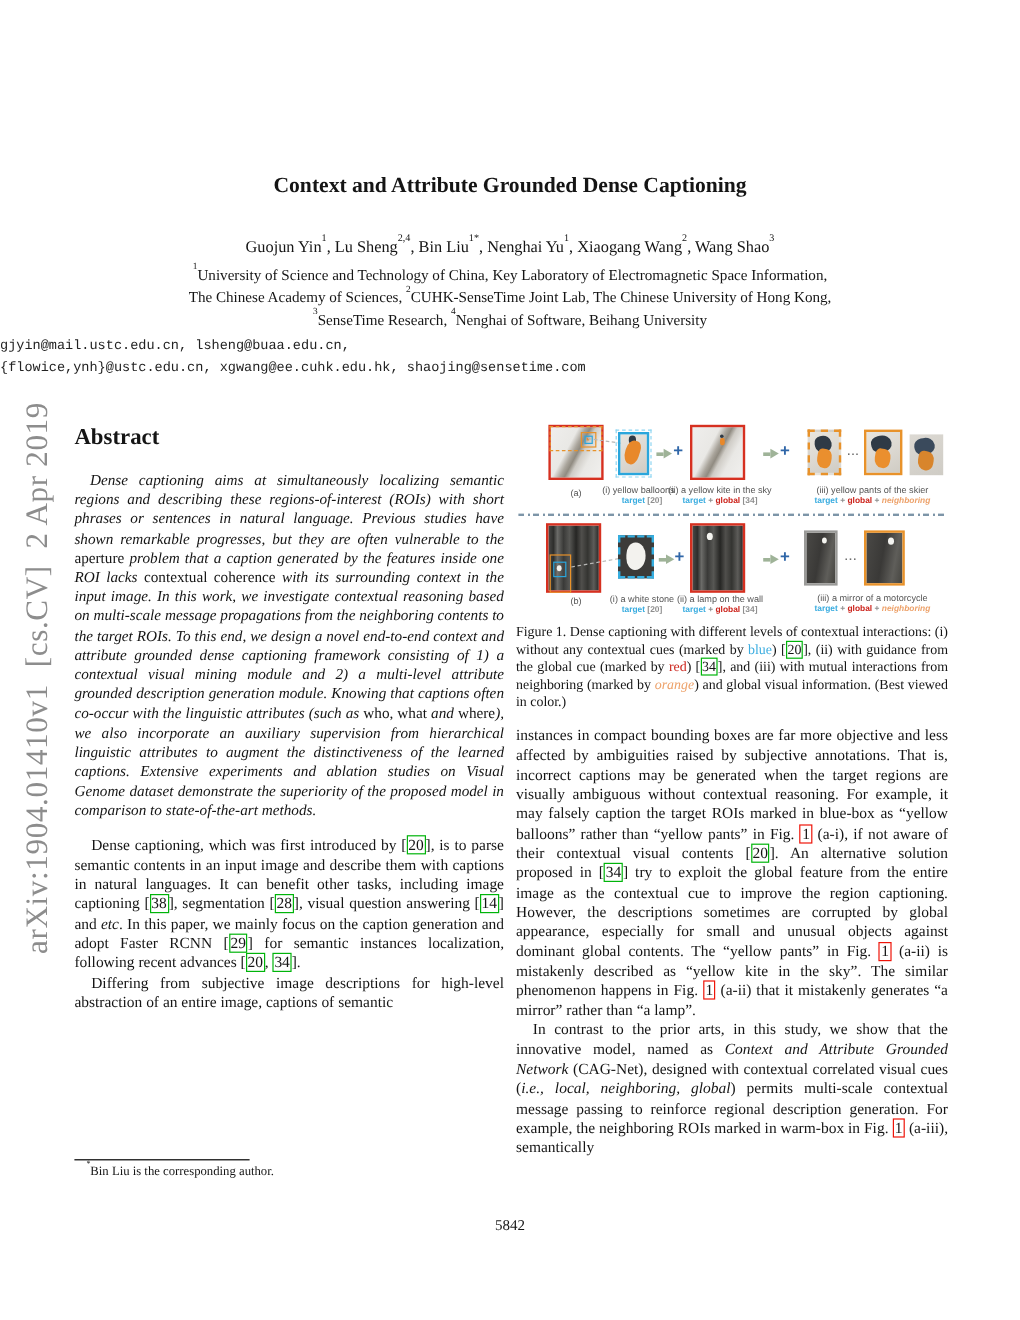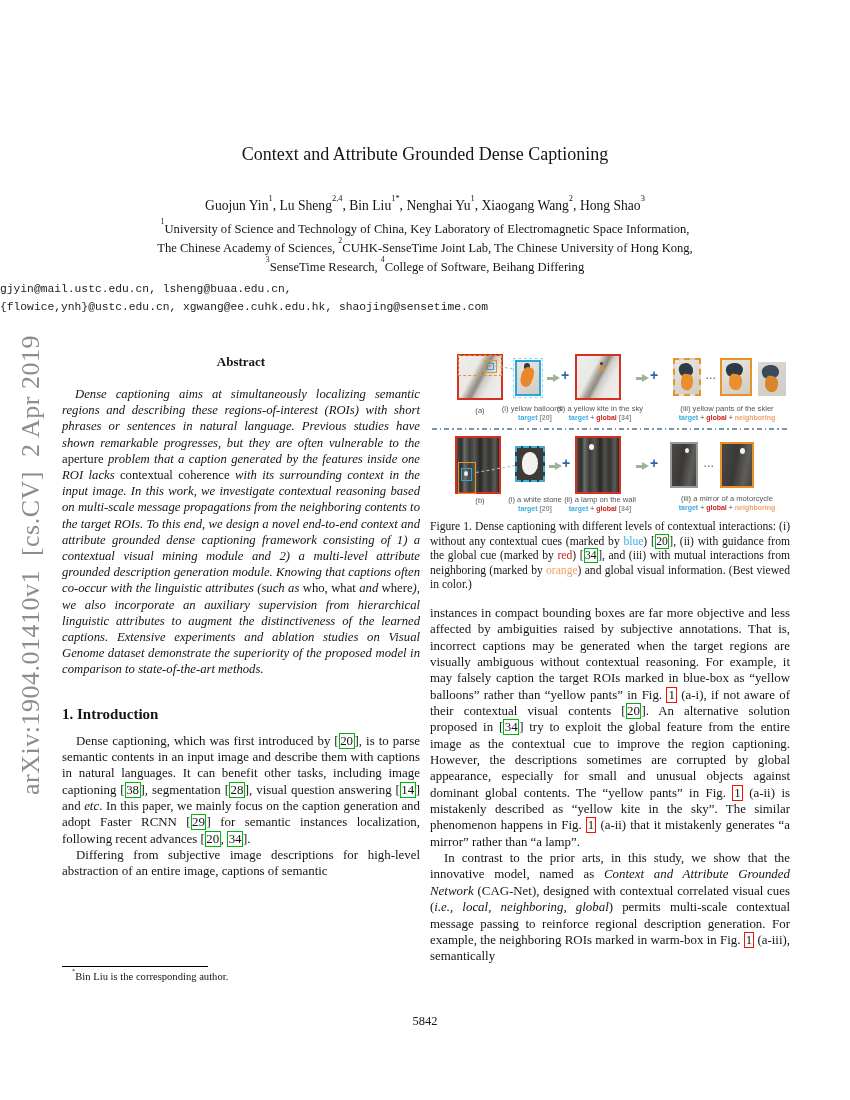--- a/index.html
+++ b/index.html
@@ -5,49 +5,49 @@
   html,body{margin:0;padding:0;}
   body{width:850px;height:1100px;position:relative;background:#ffffff;color:#151515;
        font-family:"Liberation Serif", serif;overflow:hidden;}
 
   
   .arxiv-stamp{position:absolute;left:31px;top:565px;transform:translate(-50%,-50%) rotate(-90deg);
     white-space:pre;font-size:26px;color:#8d8d8d;letter-spacing:0.5px;}
 
   
   .title{position:absolute;top:144px;left:0;width:100%;text-align:center;
-    font-size:18px;font-weight:normal;}
+    font-size:18px;font-weight:bold;}
   .authors{position:absolute;top:198px;left:0;width:100%;text-align:center;font-size:13.6px;}
   .affil{position:absolute;left:0;width:100%;text-align:center;font-size:12.6px;}
   .affil1{top:222px}.affil2{top:241px}.affil3{top:260px}
   .email{position:absolute;left:0;width:100%;
     font-family:"Liberation Mono", monospace;font-size:11.3px;color:#222;}
   .email1{top:283px}.email2{top:301px}
 
   sup{font-size:62%;line-height:0;position:relative;top:-0.45em;}
 
   
   .col-left{position:absolute;left:62px;top:352px;width:358px;}
   .col-right{position:absolute;left:430px;top:348px;width:360px;}
 
-  .abs-heading{text-align:center;font-weight:bold;font-size:13px;margin:2px 0 16px 0;}
+  .abs-heading{font-weight:bold;font-size:19px;margin:2px 0 16px 0;}
   .abstract-text{font-style:italic;font-size:12.7px;line-height:16.2px;text-align:justify;
     text-indent:13px;}
   .sec-heading{font-weight:bold;font-size:15px;margin:28px 0 10px 0;}
   .bodypara{font-size:12.9px;line-height:16.35px;text-align:justify;margin:0;}
   .indent{text-indent:14px;}
 
   .seg-italic{font-style:italic;}
   .seg-upright{font-style:normal;}
   .seg-cite{border:1px solid #00b40a;padding:0 0.5px;}
   .seg-figref{border:1px solid #ee1409;padding:0 1px;}
   .seg-blue{color:#3badе0;}
   .seg-blue{color:#3bade0;}
   .seg-red{color:#cc231b;}
-  .seg-orange{color:#eda169;}
+  .seg-orange{color:#eda169;font-style:italic;}
   .seg-gray{color:#8f8f8f;}
 
   
   .footnote{position:absolute;left:62px;top:966px;width:358px;}
   .footnote-rule{width:146px;border-top:1px solid #000;height:0;}
   .footnote-text{font-size:10.6px;margin-top:4px;text-indent:10px;}
 
   
   .figure{position:relative;width:360px;height:168px;}
   .fig-abs{position:absolute;box-sizing:border-box;}
@@ -101,31 +101,30 @@
   .fig-caption{font-size:11.6px;line-height:14.6px;text-align:justify;margin:4px 0 12px 0;}
 
   .page-number{position:absolute;top:1014px;left:0;width:100%;text-align:center;font-size:12.5px;}
 </style>
 </head>
 <body>
 
 <div class="arxiv-stamp">arXiv:1904.01410v1  [cs.CV]  2 Apr 2019</div>
 
 <div class="title">Context and Attribute Grounded Dense Captioning</div>
-<div class="authors"><span>Guojun Yin</span><sup>1</sup><span>, Lu Sheng</span><sup>2,4</sup><span>, Bin Liu</span><sup>1*</sup><span>, Nenghai Yu</span><sup>1</sup><span>, Xiaogang Wang</span><sup>2</sup><span>, Hong Shao</span><sup>3</sup></div>
+<div class="authors"><span>Guojun Yin</span><sup>1</sup><span>, Lu Sheng</span><sup>2,4</sup><span>, Bin Liu</span><sup>1*</sup><span>, Nenghai Yu</span><sup>1</sup><span>, Xiaogang Wang</span><sup>2</sup><span>, Wang Shao</span><sup>3</sup></div>
 <div class="affil affil1"><sup>1</sup><span>University of Science and Technology of China, Key Laboratory of Electromagnetic Space Information,</span></div>
 <div class="affil affil2"><span>The Chinese Academy of Sciences, </span><sup>2</sup><span>CUHK-SenseTime Joint Lab, The Chinese University of Hong Kong,</span></div>
-<div class="affil affil3"><sup>3</sup><span>SenseTime Research, </span><sup>4</sup><span>College of Software, Beihang Differing</span></div>
+<div class="affil affil3"><sup>3</sup><span>SenseTime Research, </span><sup>4</sup><span>Nenghai of Software, Beihang University</span></div>
 <div class="email email1">gjyin@mail.ustc.edu.cn, lsheng@buaa.edu.cn,</div>
 <div class="email email2">{flowice,ynh}@ustc.edu.cn, xgwang@ee.cuhk.edu.hk, shaojing@sensetime.com</div>
 
 <div class="col-left">
   <div class="abs-heading">Abstract</div>
   <p class="abstract-text"><span>Dense captioning aims at simultaneously localizing semantic regions and describing these regions-of-interest (ROIs) with short phrases or sentences in natural language. Previous studies have shown remarkable progresses, but they are often vulnerable to the </span><span class="seg-upright">aperture</span><span> problem that a caption generated by the features inside one ROI lacks </span><span class="seg-upright">contextual coherence</span><span> with its surrounding context in the input image. In this work, we investigate contextual reasoning based on multi-scale message propagations from the neighboring contents to the target ROIs. To this end, we design a novel end-to-end context and attribute grounded dense captioning framework consisting of 1) a contextual visual mining module and 2) a multi-level attribute grounded description generation module. Knowing that captions often co-occur with the linguistic attributes (such as </span><span class="seg-upright">who, what</span><span> and </span><span class="seg-upright">where</span><span>), we also incorporate an auxiliary supervision from hierarchical linguistic attributes to augment the distinctiveness of the learned captions. Extensive experiments and ablation studies on Visual Genome dataset demonstrate the superiority of the proposed model in comparison to state-of-the-art methods.</span></p>
-  <div class="sec-heading">1. Introduction</div>
   <p class="bodypara indent"><span>Dense captioning, which was first introduced by [</span><span class="seg-cite">20</span><span>], is to parse semantic contents in an input image and describe them with captions in natural languages. It can benefit other tasks, including image captioning [</span><span class="seg-cite">38</span><span>], segmentation [</span><span class="seg-cite">28</span><span>], visual question answering [</span><span class="seg-cite">14</span><span>] and </span><span class="seg-italic">etc</span><span>.  In this paper, we mainly focus on the caption generation and adopt Faster RCNN [</span><span class="seg-cite">29</span><span>] for semantic instances localization, following recent advances [</span><span class="seg-cite">20</span><span>, </span><span class="seg-cite">34</span><span>].</span></p>
   <p class="bodypara indent"><span>Differing from subjective image descriptions for high-level abstraction of an entire image, captions of semantic</span></p>
 </div>
 
 <div class="footnote">
   <div class="footnote-rule"></div>
   <div class="footnote-text"><sup>*</sup><span>Bin Liu is the corresponding author.</span></div>
 </div>
 
 <div class="col-right">

